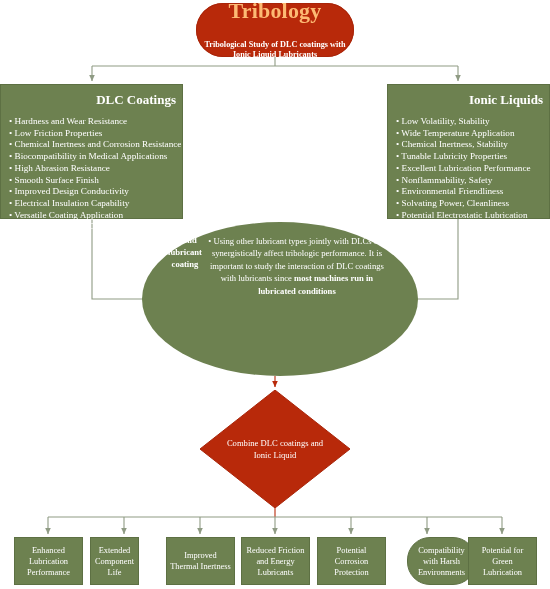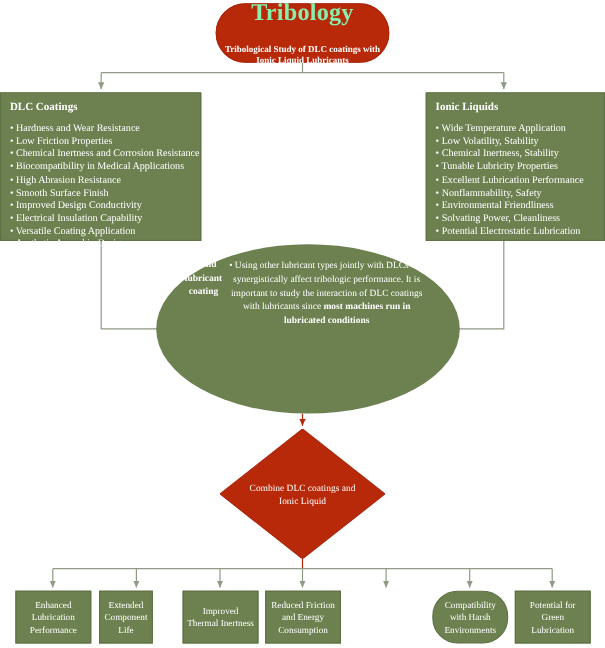--- a/index.html
+++ b/index.html
@@ -20,35 +20,35 @@
   #title-pill{
     left:196px;top:3px;width:158px;height:54px;
     background:#b8290a;
     border-radius:27px/27px;
     display:flex;flex-direction:column;align-items:center;justify-content:center;
     text-align:center;
     box-shadow:inset 0 0 0 1px #a8250a;
   }
   #title-pill .t-main{
     font-size:22px;font-weight:bold;line-height:1.0;
-    color:#86efac;letter-spacing:0.2px;
+    color:#fdba74;letter-spacing:0.2px;
   }
   #title-pill .t-sub{
     font-size:8.2px;font-weight:bold;line-height:1.22;
     color:#ffffff;margin-top:18px;padding:0 6px;
   }
 
   
   .greenbox{
     background:#6d8150;
     border:1px solid #5d7043;
     padding:6px 6px 6px 8px;
   }
   .greenbox .bx-title{
-    text-align:left;font-size:10px;font-weight:bold;color:#ffffff;
+    text-align:right;font-size:13px;font-weight:bold;color:#ffffff;
     margin:1px 0 8px 0;
   }
   .greenbox ul{
     list-style:none;margin:0;padding:0;
   }
   .greenbox li{
     font-size:9.2px;line-height:11.7px;color:#ffffff;
     white-space:nowrap;
   }
   .greenbox li::before{content:"• ";}
@@ -164,22 +164,22 @@
       <li>Improved Design Conductivity</li>
       <li>Electrical Insulation Capability</li>
       <li>Versatile Coating Application</li>
       <li>Aesthetic Appeal in Design</li>
     </ul>
   </div>
 
   <div class="node greenbox" id="box-il">
     <div class="bx-title">Ionic Liquids</div>
     <ul>
+      <li>Low Volatility, Stability</li>
       <li>Wide Temperature Application</li>
-      <li>Low Volatility, Stability</li>
       <li>Chemical Inertness, Stability</li>
       <li>Tunable Lubricity Properties</li>
       <li>Excellent Lubrication Performance</li>
       <li>Nonflammability, Safety</li>
       <li>Environmental Friendliness</li>
       <li>Solvating Power, Cleanliness</li>
       <li>Potential Electrostatic Lubrication</li>
     </ul>
   </div>
 
@@ -192,18 +192,19 @@
     <svg id="diamond-shape" viewBox="0 0 150 118">
       <polygon points="75,0 150,59 75,118 0,59" fill="#b8290a" stroke="#a8250a" stroke-width="1"></polygon>
     </svg>
     <div id="diamond-label">Combine DLC coatings and Ionic Liquid</div>
   </div>
 
   <div id="outcomes">
     <div class="outcome" style="left:14px;width:69px;">Enhanced Lubrication Performance</div>
     <div class="outcome" style="left:90px;width:49px;">Extended Component Life</div>
     <div class="outcome" style="left:166px;width:69px;">Improved Thermal Inertness</div>
-    <div class="outcome" style="left:241px;width:69px;">Reduced Friction and Energy Consumption</div>
-    <div class="outcome" style="left:393px;width:69px;border-radius:23px;">Compatibility with Harsh Environments</div>
+    <div class="outcome" style="left:241px;width:69px;">Reduced Friction and Energy Lubricants</div>
+    <div class="outcome" style="left:317px;width:69px;">Potential Corrosion Protection</div>
+    <div class="outcome" style="left:407px;width:69px;border-radius:23px;">Compatibility with Harsh Environments</div>
     <div class="outcome" style="left:468px;width:69px;">Potential for Green Lubrication</div>
   </div>
 
 </div>
 
 </body></html>

